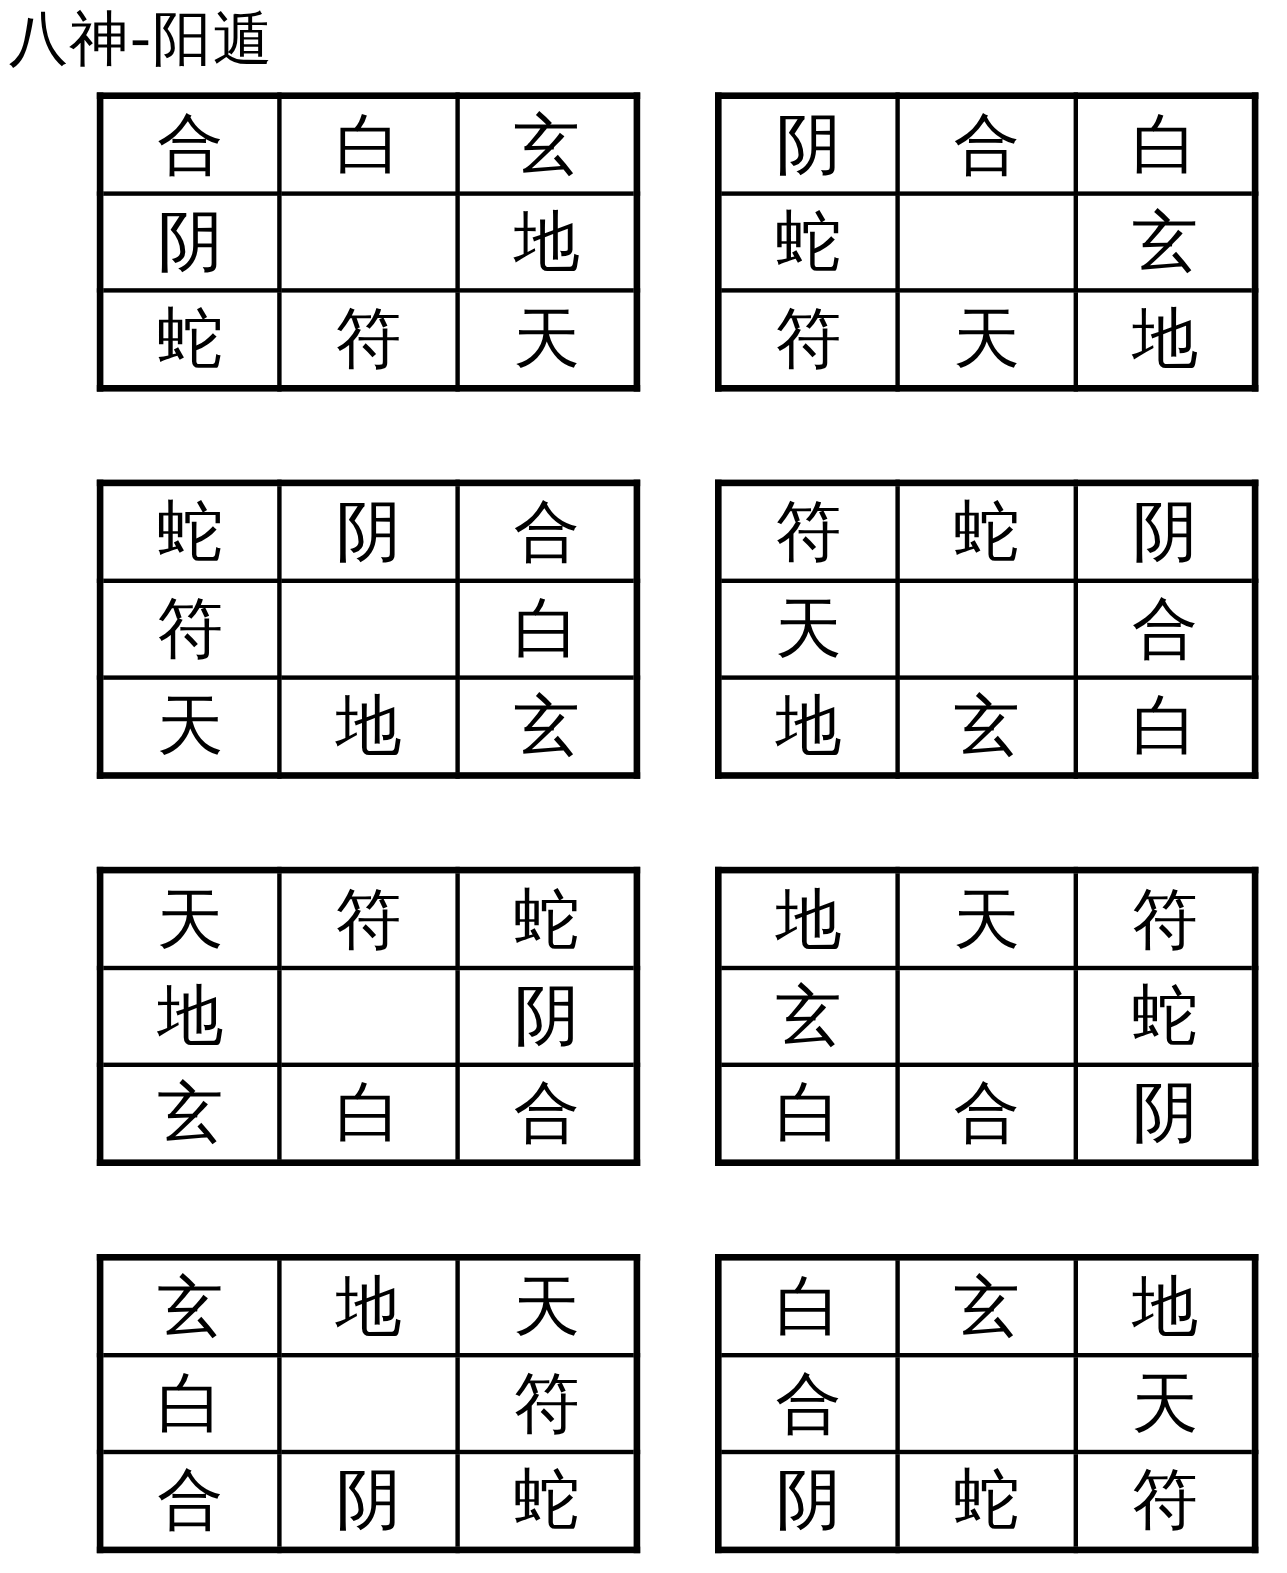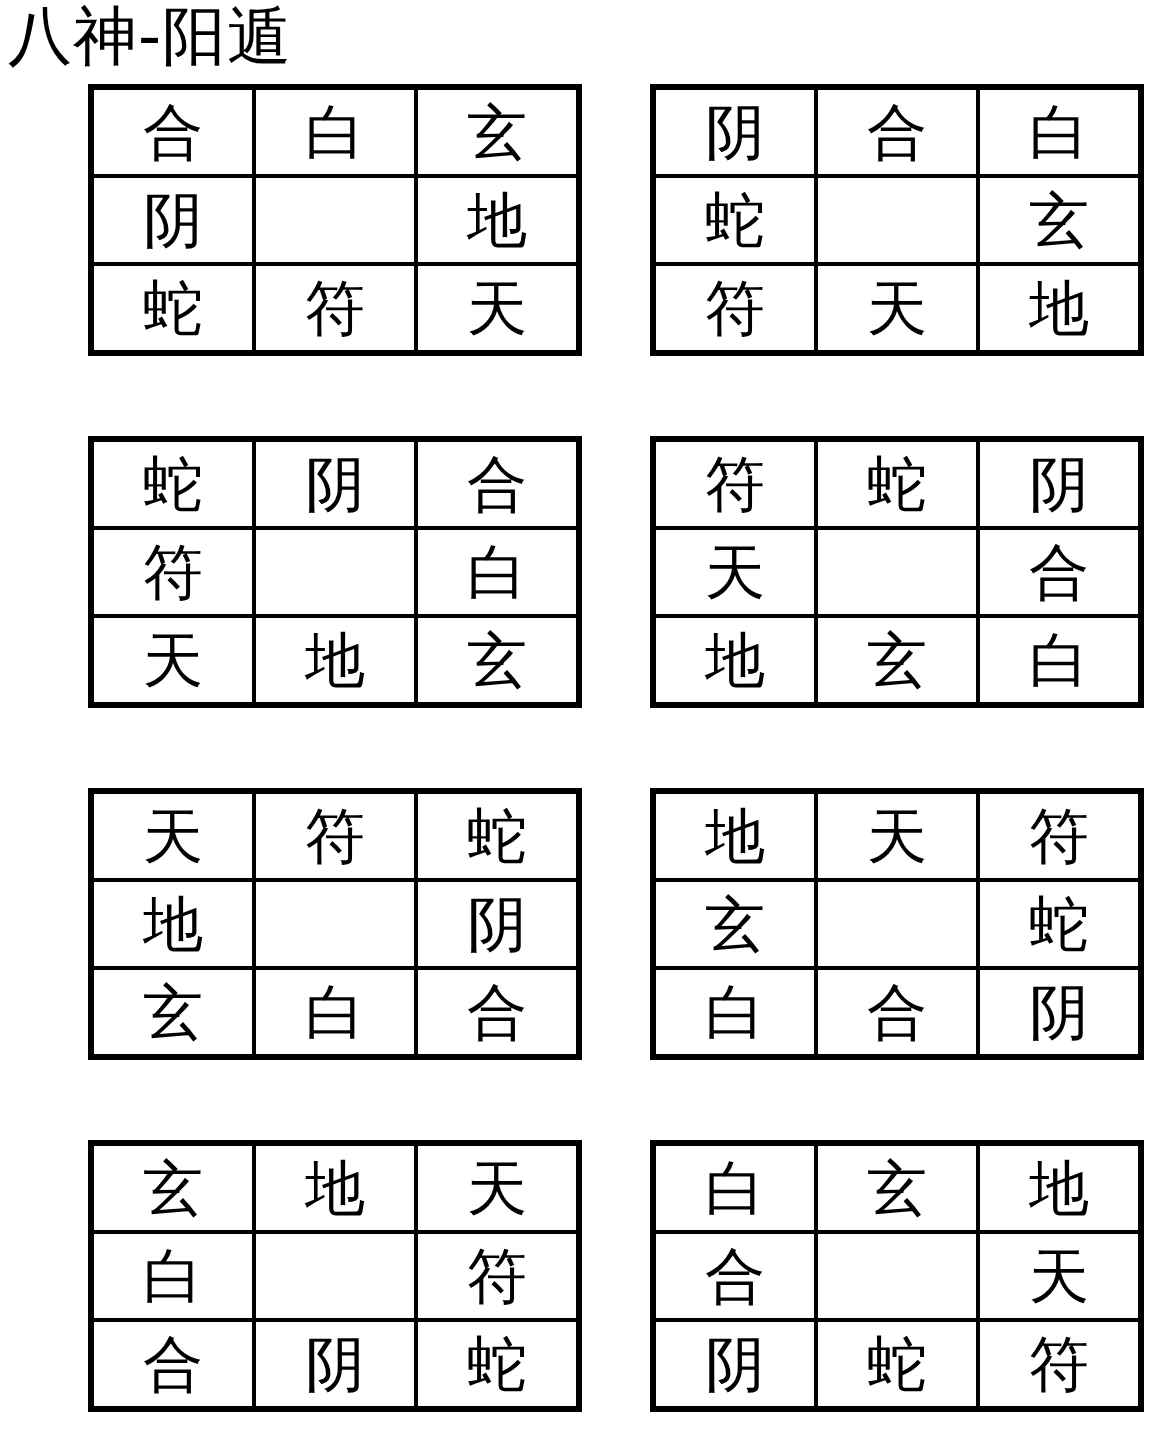--- a/index.html
+++ b/index.html
@@ -12,21 +12,21 @@
     height: 1430px;
     font-family: "DejaVu Sans", "Liberation Sans", sans-serif;
     color: #000000;
     position: relative;
     overflow: hidden;
   }
   .page-title {
     position: absolute;
     left: 8px;
     top: 6px;
-    font-size: 64px;
+    font-size: 54px;
     line-height: 60px;
     letter-spacing: 1px;
     white-space: nowrap;
   }
   .grid-wrap {
     position: absolute;
     left: 0;
     top: 84px;
     width: 1170px;
     display: grid;

